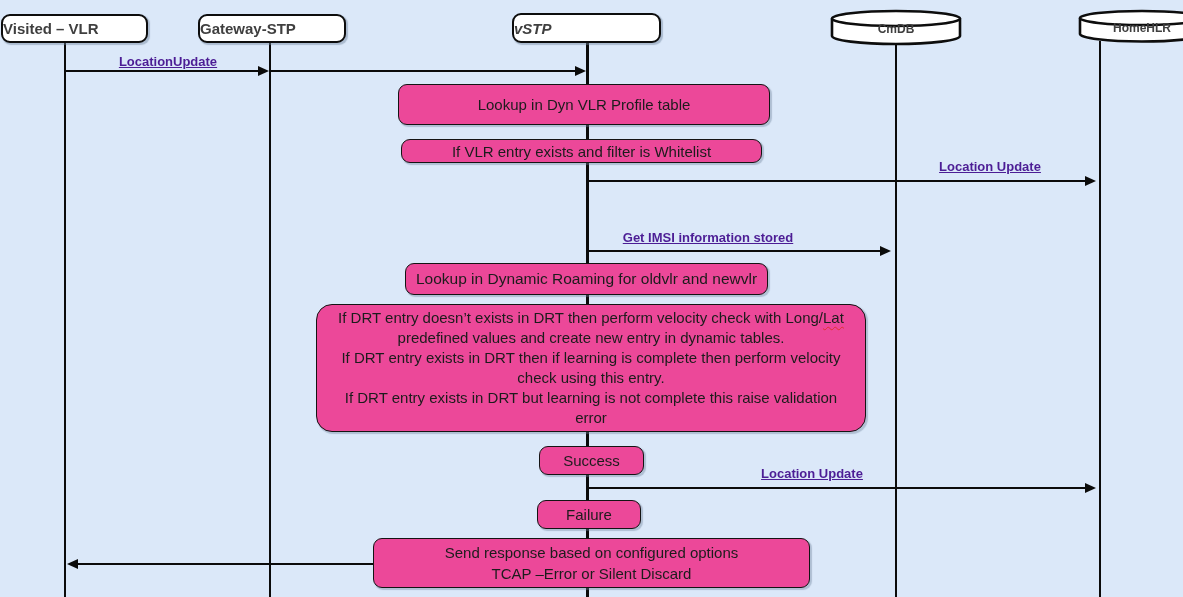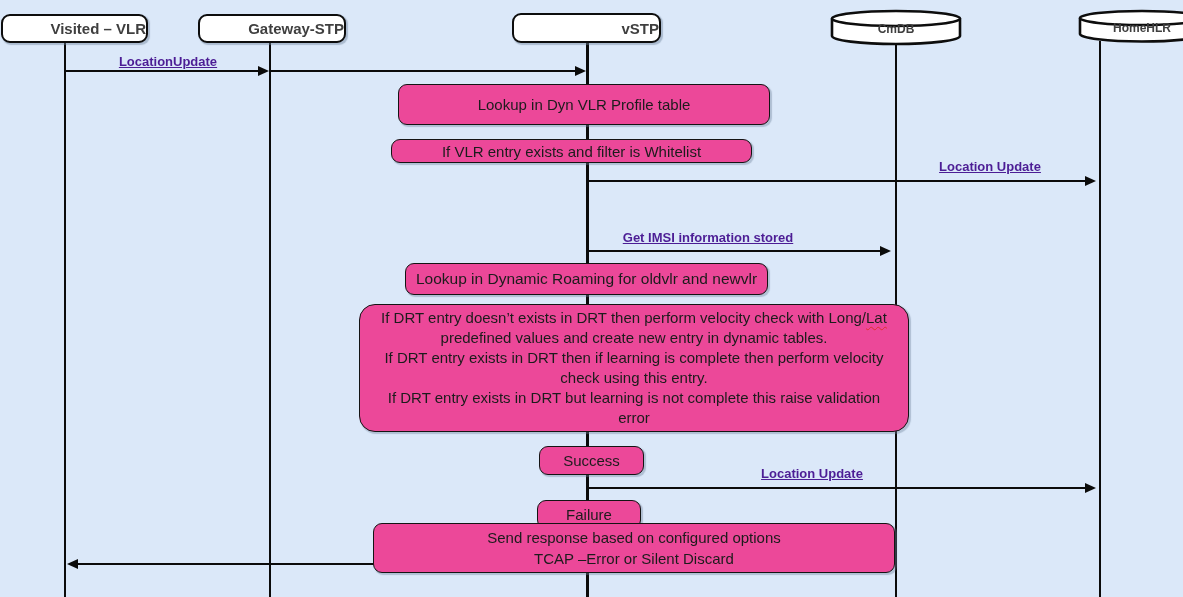--- a/index.html
+++ b/index.html
@@ -31,42 +31,42 @@
   .msg-label{
     position:absolute;text-align:center;
     font-weight:bold;font-size:13px;color:#4c1d95;
     white-space:nowrap;
     text-decoration:underline;
   }
   
   .head-box{
     position:absolute;background:#ffffff;
     border:2.6px solid #0d0d0d;border-radius:9px;
-    display:flex;align-items:center;justify-content:flex-end;
+    display:flex;align-items:center;justify-content:flex-start;
     font-weight:bold;font-size:15px;color:#3f3f3f;
     box-shadow:1.5px 1.5px 1px rgba(110,130,155,0.45);
   }
   .cylinder{position:absolute;}
   .cylinder svg{position:absolute;left:0;top:0;}
   .cyl-label{
     position:absolute;left:0;right:0;top:13px;
     text-align:center;font-weight:bold;font-size:12px;color:#3f3f3f;
   }
   
   .step-box{
     position:absolute;background:#ec4899;
     border:1.6px solid #141414;border-radius:9px;
     display:flex;align-items:center;justify-content:center;
     font-size:15px;color:#1c1c1c;text-align:center;
     box-shadow:1.5px 1.5px 1px rgba(110,130,155,0.4);
     box-sizing:border-box;
   }
   .step-box.big{
     border-radius:16px;flex-direction:column;
-    line-height:20px;padding:4px 10px;margin-left:43px;
+    line-height:20px;padding:4px 10px;
   }
   .step-box.two-line{flex-direction:column;line-height:21px;}
   .squiggle{
     text-decoration:underline;
     text-decoration-style:wavy;
     text-decoration-color:#e03030;
     text-decoration-thickness:1px;
     text-underline-offset:3px;
   }
 </style>
@@ -99,21 +99,21 @@
   <div class="arrowhead-right" style="left:1085px;top:482.5px;"></div>
   <div class="msg-label" style="left:732px;top:466px;width:160px;">Location Update</div>
 
   <div class="hline" style="left:77px;top:563px;width:297px;"></div>
   <div class="arrowhead-left" style="left:67px;top:558.5px;"></div>
 
   <div class="step-box" style="left:398px;top:84px;width:372px;height:41px;">
     <span>Lookup in Dyn VLR Profile table</span>
   </div>
 
-  <div class="step-box" style="left:391px;top:139px;width:361px;height:24px;border-radius:9px;">
+  <div class="step-box" style="left:401px;top:139px;width:361px;height:24px;border-radius:9px;">
     <span>If VLR entry exists and filter is Whitelist</span>
   </div>
 
 
   <div class="step-box" style="left:405px;top:263px;width:363px;height:32px;font-size:15.5px;">
     <span>Lookup in Dynamic Roaming for oldvlr and newvlr</span>
   </div>
 
   <div class="step-box big" style="left:316px;top:304px;width:550px;height:128px;">
     <div>
@@ -124,34 +124,34 @@
   </div>
 
   <div class="step-box" style="left:539px;top:446px;width:105px;height:29px;">
     <span>Success</span>
   </div>
 
   <div class="step-box" style="left:537px;top:500px;width:104px;height:29px;">
     <span>Failure</span>
   </div>
 
-  <div class="step-box two-line" style="left:373px;top:523px;width:522px;height:50px;">
+  <div class="step-box two-line" style="left:373px;top:538px;width:437px;height:50px;">
     <div>Send response based on configured options</div>
     <div>TCAP –Error or Silent Discard</div>
   </div>
 
   <div class="head-box" style="left:1px;top:14px;width:143px;height:25px;">
     <span>Visited – VLR</span>
   </div>
 
   <div class="head-box" style="left:198px;top:14px;width:144px;height:25px;">
     <span>Gateway-STP</span>
   </div>
 
-  <div class="head-box" style="left:512px;top:13px;width:145px;height:26px;">
+  <div class="head-box" style="left:512px;top:13px;width:145px;height:26px;font-style:italic;">
     <span>vSTP</span>
   </div>
 
   <div class="cylinder" style="left:830px;top:9px;width:132px;height:37px;">
     <svg width="132" height="37" viewBox="0 0 132 37">
       <path d="M2 9.5 L2 27 A64 8 0 0 0 130 27 L130 9.5" fill="#ffffff" stroke="#0d0d0d" stroke-width="2.6"></path>
       <ellipse cx="66" cy="9.5" rx="64" ry="7.5" fill="#ffffff" stroke="#0d0d0d" stroke-width="2.6"></ellipse>
     </svg>
     <div class="cyl-label">CmDB</div>
   </div>

